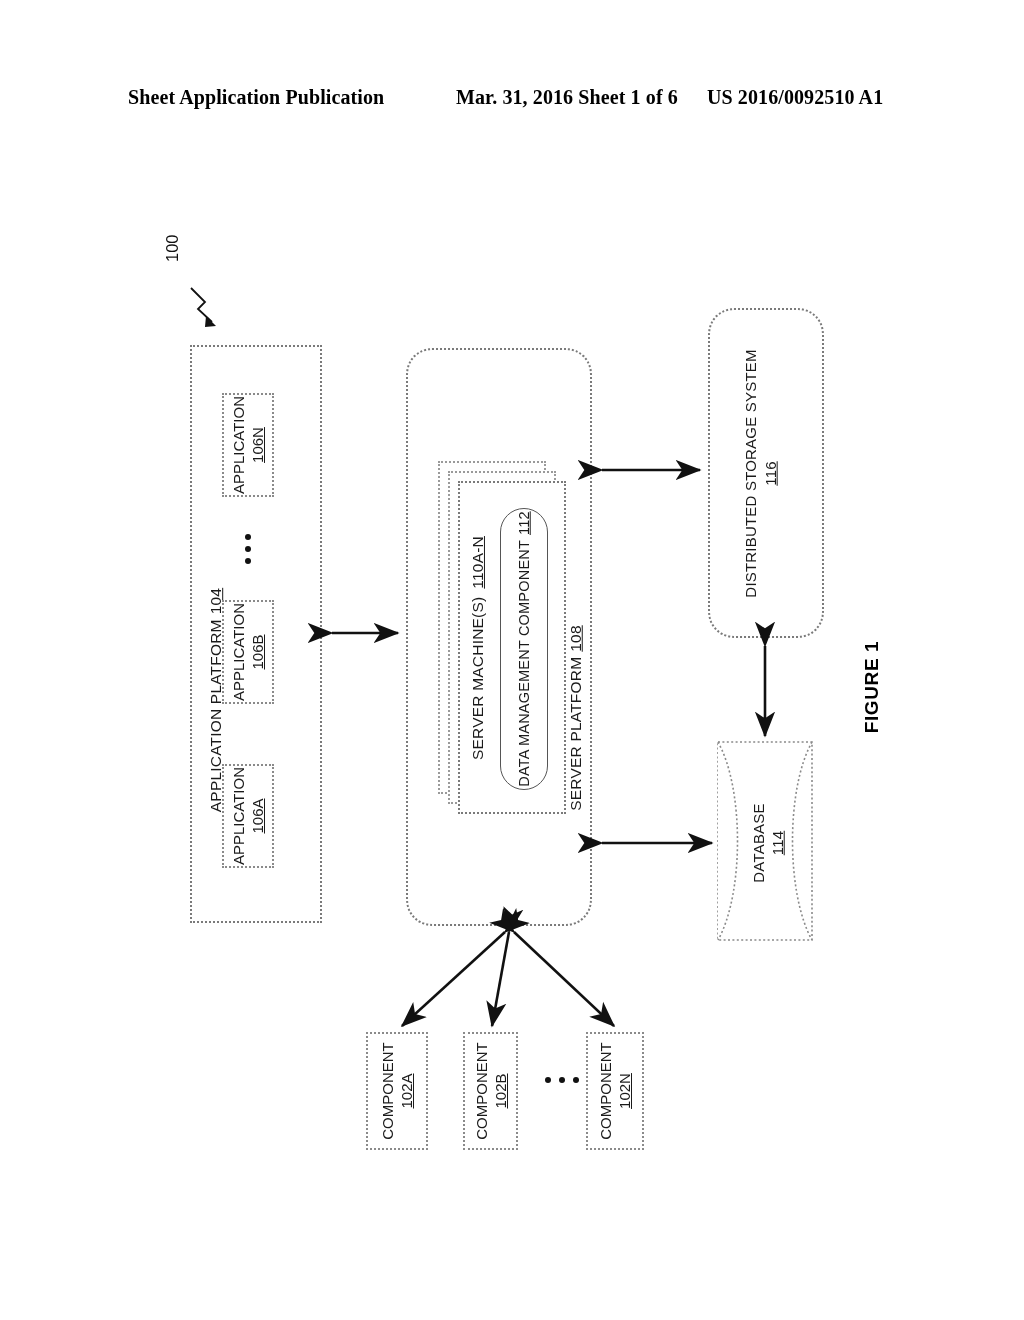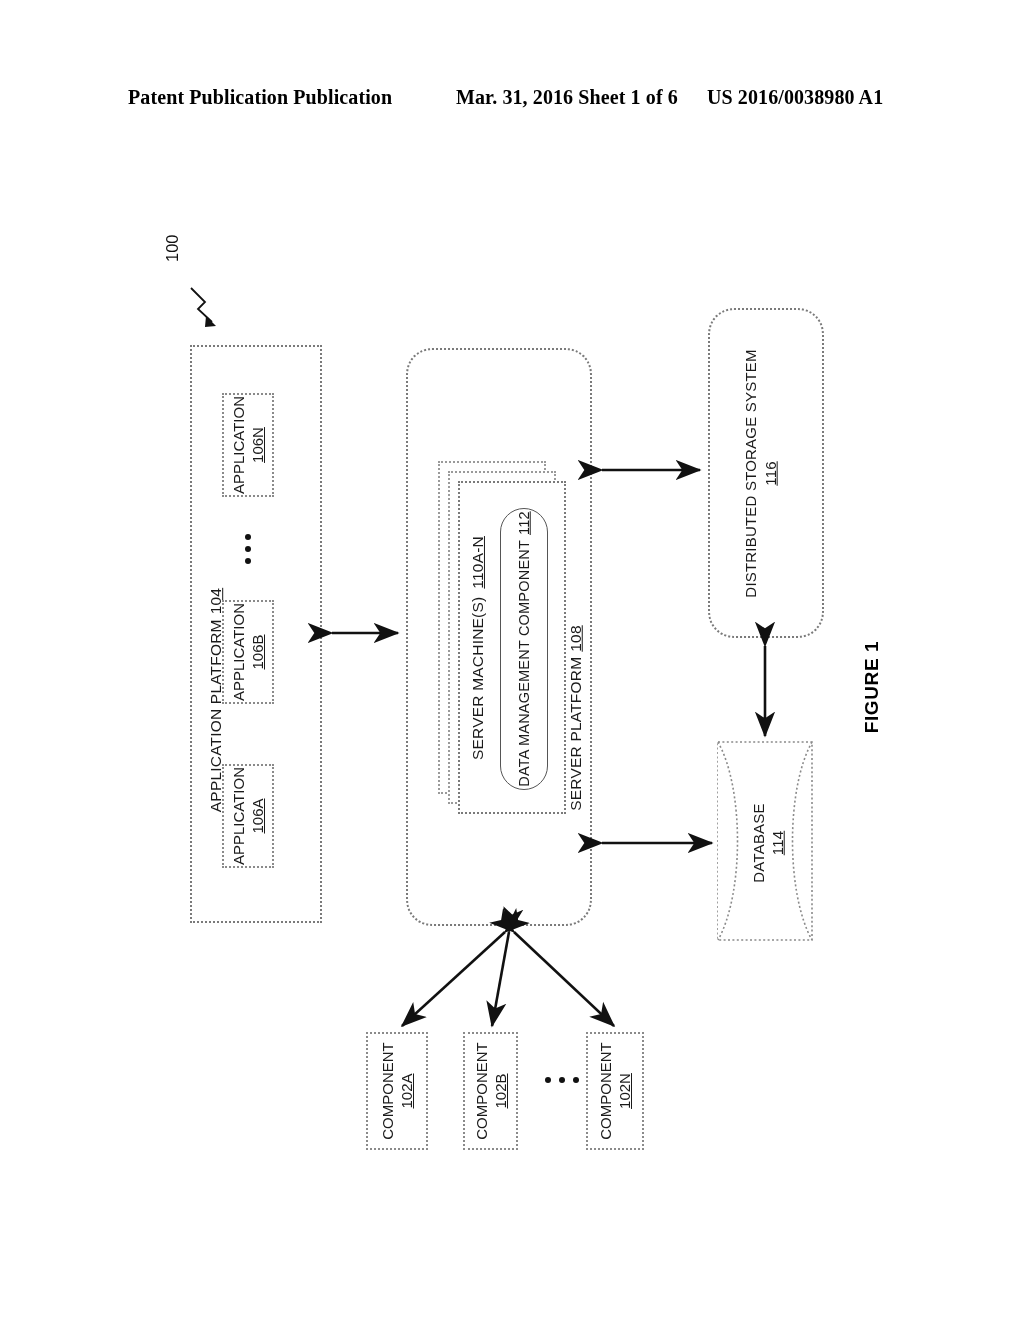--- a/index.html
+++ b/index.html
@@ -157,23 +157,23 @@
     top: 0;
     width: 1024px;
     height: 1320px;
     pointer-events: none;
   }
 </style>
 </head>
 <body>
 
 <div id="pub-header">
-  <span class="h-left">Patent Publication Publication</span>
+  <span class="h-left">Sheet Application Publication</span>
   <span class="h-mid">Mar. 31, 2016  Sheet 1 of 6</span>
-  <span class="h-right">US 2016/0038980 A1</span>
+  <span class="h-right">US 2016/0092510 A1</span>
 </div>
 
 <div id="figure">
 
   <div id="ref-100">100</div>
 
   <svg class="overlay" viewBox="0 0 1024 1320">
     <path d="M 191 288 L 205 302 L 198 309 L 212 322" fill="none" stroke="#111" stroke-width="1.8"></path>
     <path d="M 206 316 L 216 326 L 205 327 Z" fill="#111"></path>
   </svg>

